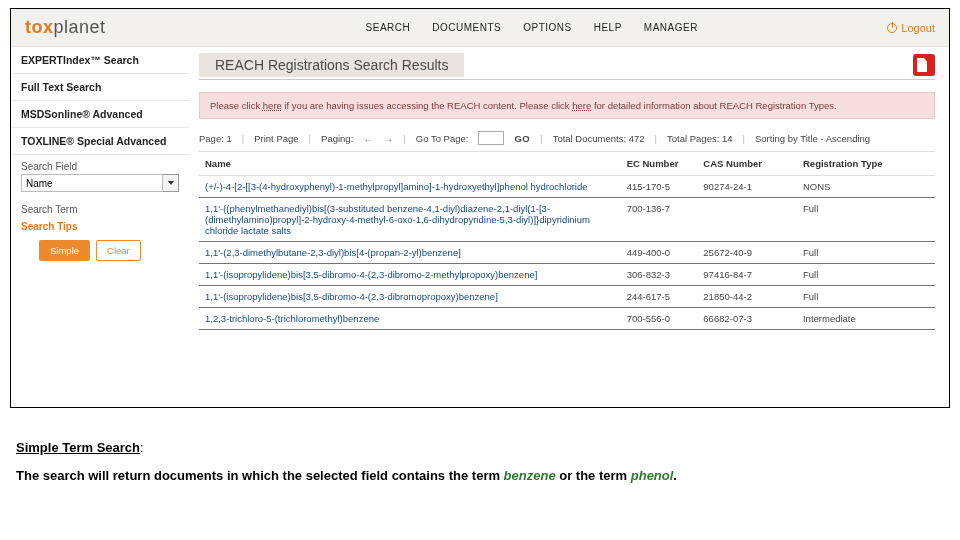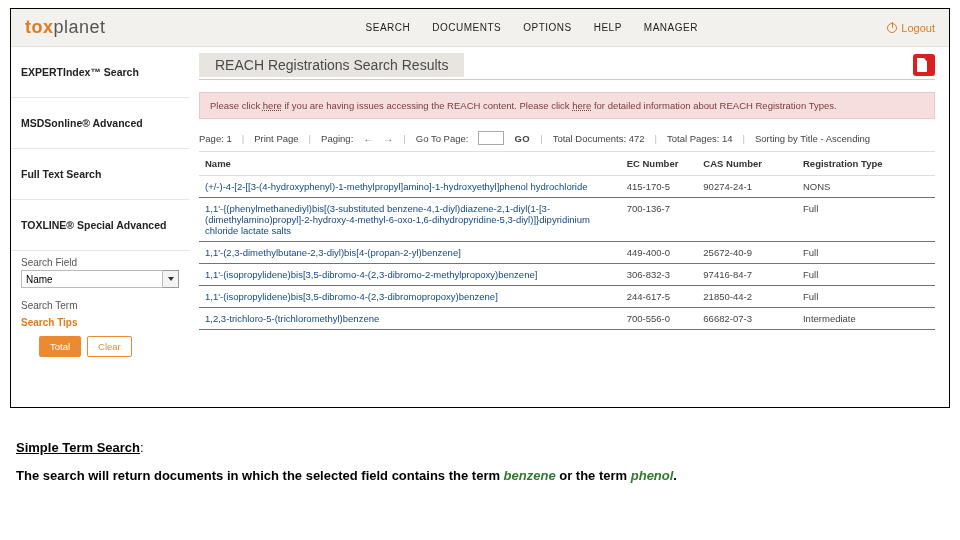--- a/index.html
+++ b/index.html
@@ -12,21 +12,21 @@
   .brand-tox { color: #e07b1f; font-weight: 600; }
   .brand-planet { color: #555; font-weight: 400; }
   .navlinks { display: flex; gap: 22px; margin-left: 260px; }
   .navlinks a { font-size: 10px; color: #222; letter-spacing: .5px; text-decoration: none; cursor: pointer; }
   .logout { margin-left: auto; color: #e07b1f; font-size: 11px; cursor: pointer; display:flex; align-items:center; gap:4px;padding-left:44px;}
   .power-icon { width:10px; height:10px; border:1.5px solid #e07b1f; border-radius:50%; position:relative; display:inline-block; }
   .power-icon:after{content:"";position:absolute;top:-2px;left:3.2px;width:1.5px;height:6px;background:#e07b1f;}
   
   .body { display: flex; height: calc(100% - 38px); }
   .sidebar { width: 178px; background:#fff; }
-  .side-item { border-bottom:1px solid #e6e6e6; padding:19px 10px; font-size:10.5px; font-weight:700; color:#222; cursor:pointer; }
+  .side-item { border-bottom:1px solid #e6e6e6; padding:7px 10px; font-size:10.5px; font-weight:700; color:#222; cursor:pointer; }
   .side-item.sub2 { font-weight:700; }
   .side-field-label { font-size:10px; color:#555; padding:6px 10px 2px 10px; }
   .side-select { margin:0 10px 6px 10px; display:flex; }
   .side-select input { flex:1; border:1px solid #bbb; height:18px; font-size:10px; padding:0 4px; }
   .side-select .dd { width:16px; height:18px; border:1px solid #999; border-left:none; background:#f4f4f4; display:flex; align-items:center; justify-content:center; cursor:pointer; }
   .chev { width:0;height:0;border-left:3px solid transparent;border-right:3px solid transparent;border-top:4px solid #333;}
   .side-input { margin:0 10px 6px 10px; }
   .side-input input { width:100%; border:1px solid #bbb; height:18px; font-size:10px; padding:0 4px; }
   .search-tips { color:#e07b1f; font-weight:700; font-size:10px; padding:4px 10px 8px 10px; cursor:pointer; }
   .side-buttons { display:flex; gap:6px; padding:0 0 0 28px; }
@@ -76,34 +76,34 @@
       </div>
       <div class="logout">
         <span class="power-icon"></span>
         <span>Logout</span>
       </div>
     </div>
     <div class="body">
 
       <div class="sidebar">
         <div class="side-item">EXPERTIndex™ Search</div>
+        <div class="side-item">Full Text Search</div>
         <div class="side-item">MSDSonline® Advanced</div>
-        <div class="side-item">Full Text Search</div>
         <div class="side-item sub2">TOXLINE® Special Advanced</div>
         <div class="side-field-label">Search Field</div>
         <div class="side-select">
           <input readonly="" value="Name" style="">
           <div class="dd">
               <span class="chev"></span>
             </div>
         </div>
         <div class="side-field-label">Search Term</div>
         <div class="search-tips">Search Tips</div>
         <div class="side-buttons">
-          <div class="btn btn-primary">Total</div>
+          <div class="btn btn-primary">Simple</div>
           <div class="btn btn-sec">Clear</div>
         </div>
       </div>
 
       <div class="main">
         <div class="page-title-row">
           <div class="page-title">REACH Registrations Search Results</div>
           <div class="pdf-icon"></div>
         </div>
         <div class="alert">

